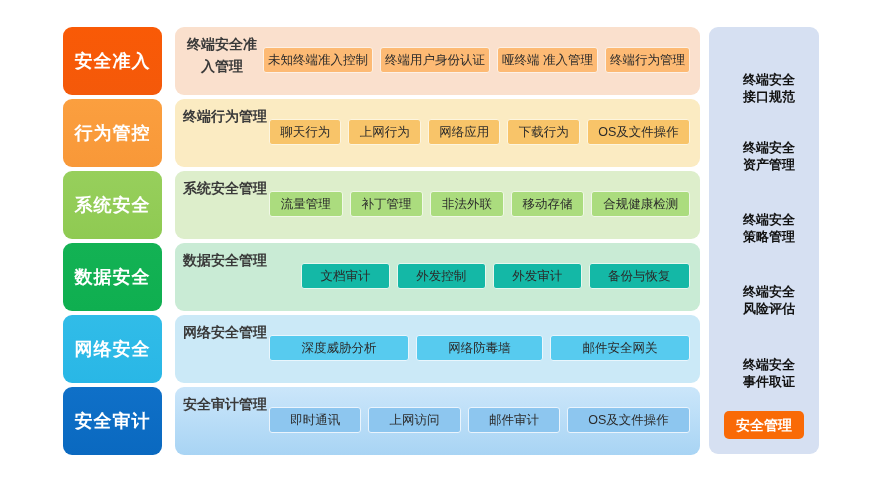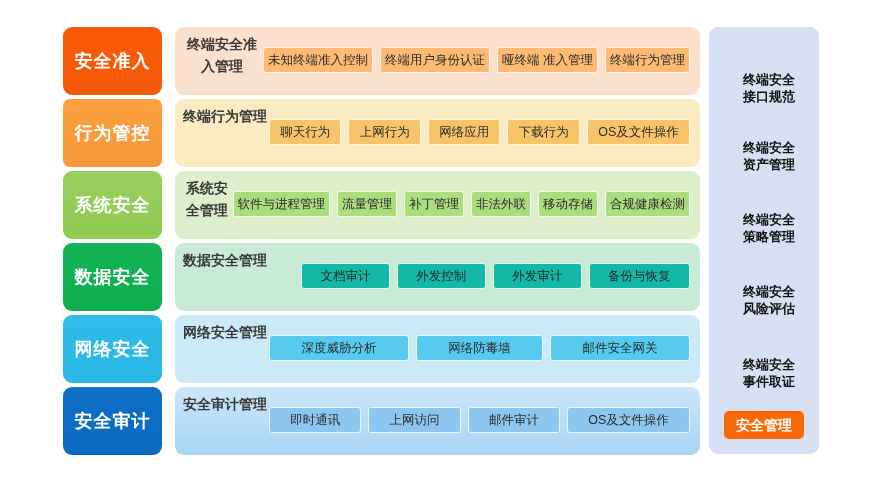--- a/index.html
+++ b/index.html
@@ -97,21 +97,21 @@
     border: 1px solid rgba(255,255,255,0.85);
     white-space: nowrap;
     padding: 0 4px;
   }
 
   
   .r1 .row-badge { background: linear-gradient(180deg,#f95a06,#f4590a); }
   .r1 .row-panel { background: #fae0cd; }
   .r1 .chip     { background: #fdba74; border-color: #fdf1e6; }
 
-  .r2 .row-badge { background: linear-gradient(180deg,#fb9f3f,#f89838); border-radius: 7px; }
+  .r2 .row-badge { background: linear-gradient(180deg,#fb9f3f,#f89838); }
   .r2 .row-panel { background: #fbebc2; }
   .r2 .chip     { background: #f8c469; border-color: #fdf5df; }
 
   .r3 .row-badge { background: linear-gradient(180deg,#97cf5c,#8fca52); }
   .r3 .row-panel { background: #ddeecb; }
   .r3 .chip     { background: #abdc7e; border-color: #f0f8e6; }
 
   .r4 .row-badge { background: linear-gradient(180deg,#13b254,#0faf50); }
   .r4 .row-panel { background: #c9ebd5; gap: 32px; }
   .r4 .chip     { background: #14b8a6; border-color: #e6f7ee; }
@@ -194,21 +194,20 @@
           <div class="chip">OS及文件操作</div>
         </div>
       </div>
     </div>
 
     <div class="row r3" style="top:144px;">
       <div class="row-badge">系统安全</div>
       <div class="row-panel">
         <div class="panel-title">系统安全管理</div>
         <div class="chips">
-          <div class="chip">软件与进程管理</div>
           <div class="chip">流量管理</div>
           <div class="chip">补丁管理</div>
           <div class="chip">非法外联</div>
           <div class="chip">移动存储</div>
           <div class="chip">合规健康检测</div>
         </div>
       </div>
     </div>
 
     <div class="row r4" style="top:216px;">

